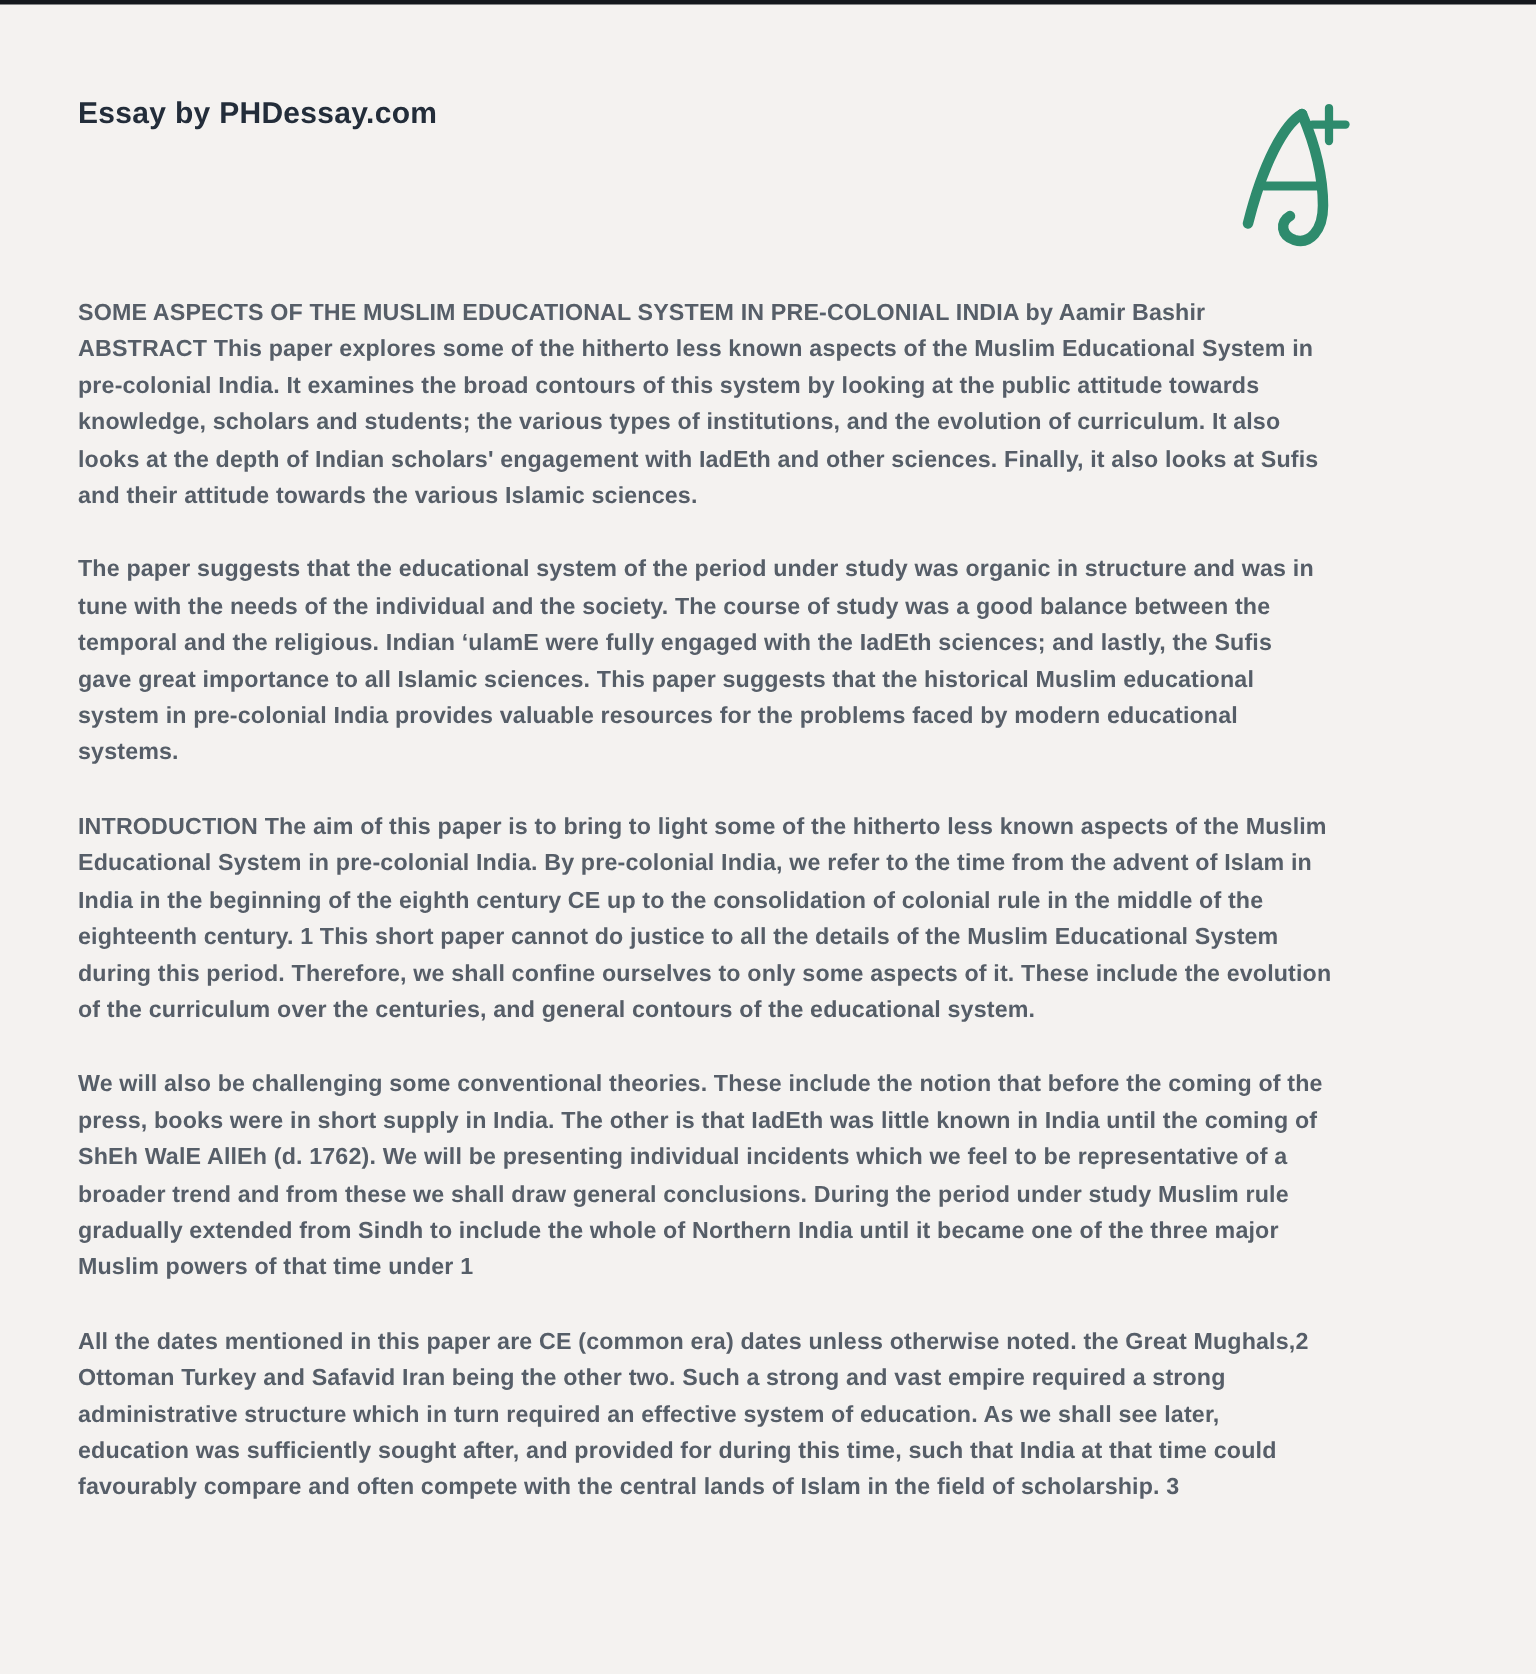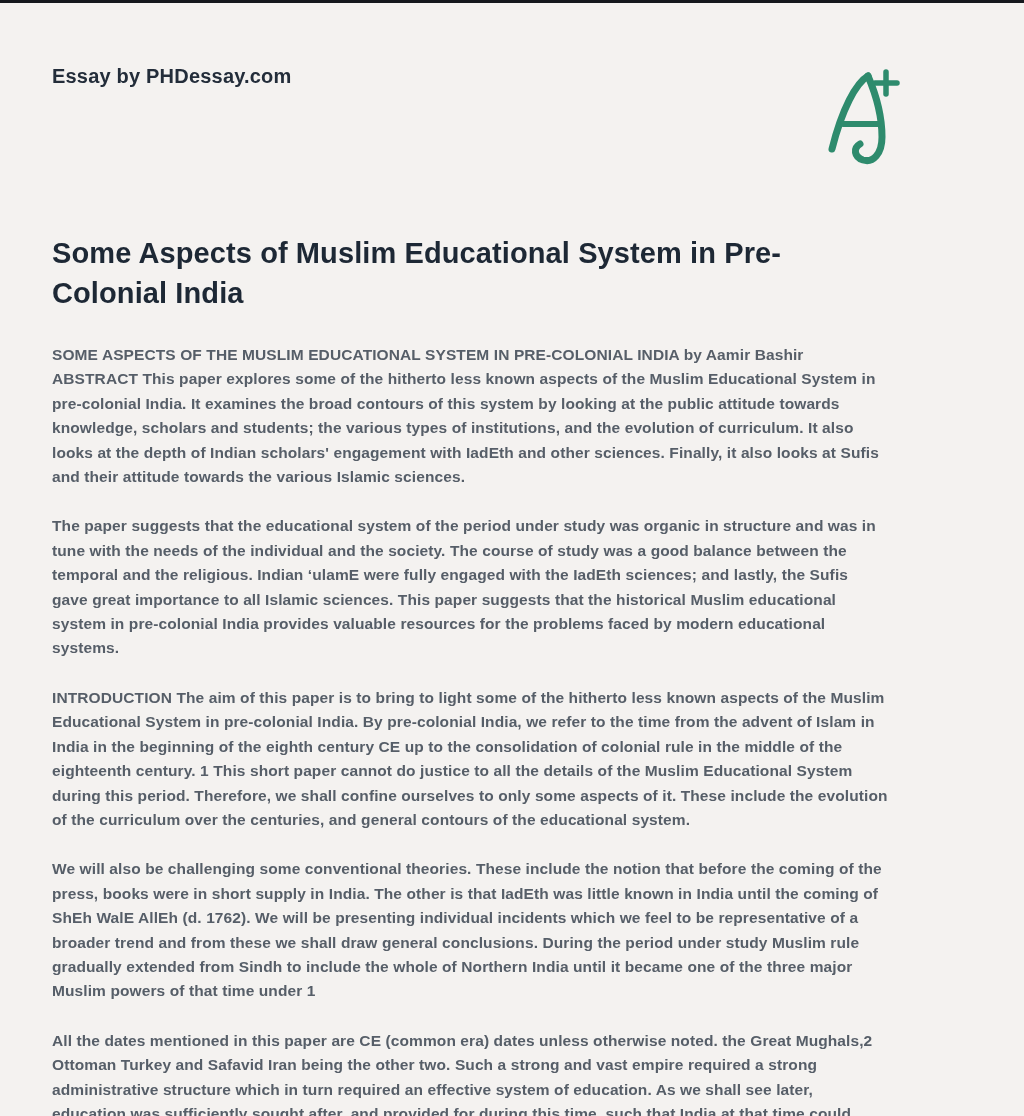--- a/index.html
+++ b/index.html
@@ -92,21 +92,20 @@
         <svg width="92" height="100" viewBox="0 0 92 100" fill="none" xmlns="http://www.w3.org/2000/svg">
           <path d="M12 82 C22 42 36 16 48 9" stroke="#2e8b6d" stroke-width="7" stroke-linecap="round" fill="none"></path>
           <path d="M48 9 C57 30 62 52 62 70 C62 87 53 96 43 93 C34 90 33 81 40 77" stroke="#2e8b6d" stroke-width="7" stroke-linecap="round" fill="none"></path>
           <path d="M23 57 L58 57" stroke="#2e8b6d" stroke-width="6" stroke-linecap="round" fill="none"></path>
           <path d="M66 5 L66 27" stroke="#2e8b6d" stroke-width="5.5" stroke-linecap="round" fill="none"></path>
           <path d="M55 16 L77 16" stroke="#2e8b6d" stroke-width="5.5" stroke-linecap="round" fill="none"></path>
         </svg>
       </div>
     </div>
 
-    <h1 class="title">Some Aspects of Muslim Educational System in Pre-Colonial India</h1>
 
     <div class="paragraphs">
         <p>SOME ASPECTS OF THE MUSLIM EDUCATIONAL SYSTEM IN PRE-COLONIAL INDIA by Aamir Bashir ABSTRACT This paper explores some of the hitherto less known aspects of the Muslim Educational System in pre-colonial India. It examines the broad contours of this system by looking at the public attitude towards knowledge, scholars and students; the various types of institutions, and the evolution of curriculum. It also looks at the depth of Indian scholars' engagement with IadEth and other sciences. Finally, it also looks at Sufis and their attitude towards the various Islamic sciences.</p>
         <p>The paper suggests that the educational system of the period under study was organic in structure and was in tune with the needs of the individual and the society. The course of study was a good balance between the temporal and the religious. Indian ‘ulamE were fully engaged with the IadEth sciences; and lastly, the Sufis gave great importance to all Islamic sciences. This paper suggests that the historical Muslim educational system in pre-colonial India provides valuable resources for the problems faced by modern educational systems.</p>
         <p>INTRODUCTION The aim of this paper is to bring to light some of the hitherto less known aspects of the Muslim Educational System in pre-colonial India. By pre-colonial India, we refer to the time from the advent of Islam in India in the beginning of the eighth century CE up to the consolidation of colonial rule in the middle of the eighteenth century. 1 This short paper cannot do justice to all the details of the Muslim Educational System during this period. Therefore, we shall confine ourselves to only some aspects of it. These include the evolution of the curriculum over the centuries, and general contours of the educational system.</p>
         <p>We will also be challenging some conventional theories. These include the notion that before the coming of the press, books were in short supply in India. The other is that IadEth was little known in India until the coming of ShEh WalE AllEh (d. 1762). We will be presenting individual incidents which we feel to be representative of a broader trend and from these we shall draw general conclusions. During the period under study Muslim rule gradually extended from Sindh to include the whole of Northern India until it became one of the three major Muslim powers of that time under 1</p>
         <p>All the dates mentioned in this paper are CE (common era) dates unless otherwise noted. the Great Mughals,2 Ottoman Turkey and Safavid Iran being the other two. Such a strong and vast empire required a strong administrative structure which in turn required an effective system of education. As we shall see later, education was sufficiently sought after, and provided for during this time, such that India at that time could favourably compare and often compete with the central lands of Islam in the field of scholarship. 3</p>
       </div>
 
   </div>

